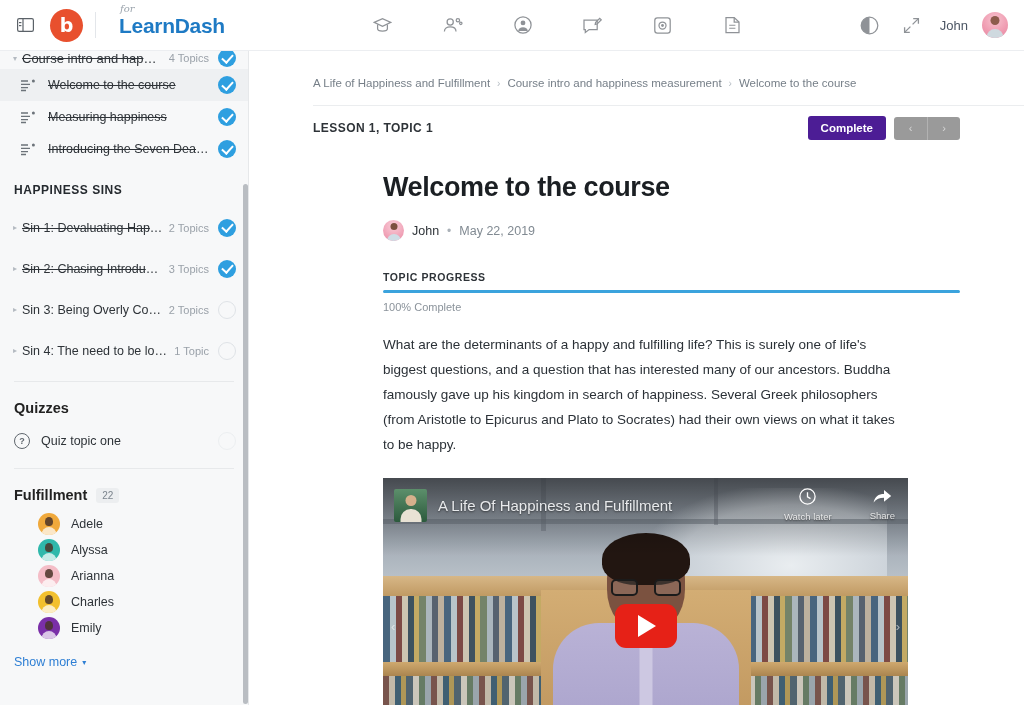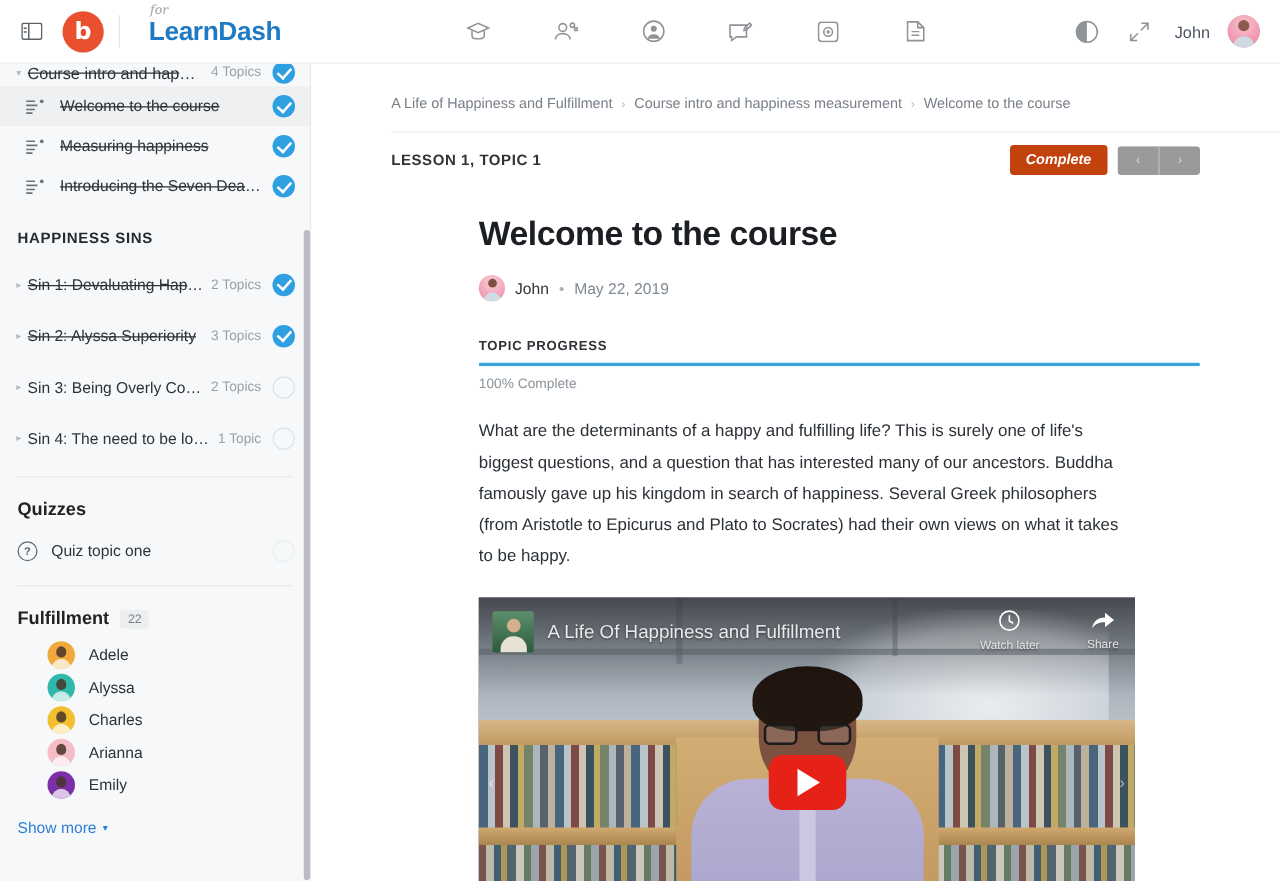--- a/index.html
+++ b/index.html
@@ -172,22 +172,22 @@
   .crumbs .crumb { cursor: pointer; }
   .crumb-line { height: 1px; background: #ebedef; margin: 16px 0 0 64px; }
 
   .lesson-bar {
     display: flex; align-items: center; justify-content: space-between;
     padding: 0 64px 0 64px; height: 44px;
   }
   .lesson-kicker { font-size: 12px; font-weight: 700; color: #2e3338; letter-spacing: .45px; }
   .lb-actions { display: flex; align-items: center; gap: 8px; }
   .btn-complete {
-    background: #c2410c; color: #fff; font-size: 11.5px; font-weight: 700;
-    border: none; border-radius: 3px; padding: 6px 13px; cursor: pointer; font-style: italic;
+    background: #4c1d95; color: #fff; font-size: 11.5px; font-weight: 700;
+    border: none; border-radius: 3px; padding: 6px 13px; cursor: pointer;
   }
   .arrow-group { display: flex; border-radius: 3px; overflow: hidden; }
   .arrow-btn {
     width: 33px; height: 23px; background: #9a9a9a; color: #d6d6d6;
     display: flex; align-items: center; justify-content: center;
     font-size: 11px; cursor: pointer;
   }
   .arrow-btn + .arrow-btn { border-left: 1px solid #b2b2b2; }
 
   .content { padding: 0 64px 0 134px; }
@@ -492,21 +492,21 @@
 
       <div class="sin-row done">
         <div class="caret">▸</div>
         <div class="s-title">Sin 1: Devaluating Happiness</div>
         <div class="c-count">2 Topics</div>
         <div class="check done"></div>
       </div>
 
       <div class="sin-row done">
         <div class="caret">▸</div>
-        <div class="s-title">Sin 2: Alyssa Superiority</div>
+        <div class="s-title">Sin 2: Chasing Introducing</div>
         <div class="c-count">3 Topics</div>
         <div class="check done"></div>
       </div>
 
       <div class="sin-row">
         <div class="caret">▸</div>
         <div class="s-title">Sin 3: Being Overly Control S...</div>
         <div class="c-count">2 Topics</div>
         <div class="check todo"></div>
       </div>
@@ -539,26 +539,26 @@
 
       <div class="part-row">
         <div class="p-av" style="background:#f0a93c"></div>
         <div class="p-name">Adele</div>
       </div>
       <div class="part-row">
         <div class="p-av" style="background:#2fb8ab"></div>
         <div class="p-name">Alyssa</div>
       </div>
       <div class="part-row">
+        <div class="p-av" style="background:#f4bdc7"></div>
+        <div class="p-name">Arianna</div>
+      </div>
+      <div class="part-row">
         <div class="p-av" style="background:#f2c02e"></div>
         <div class="p-name">Charles</div>
-      </div>
-      <div class="part-row">
-        <div class="p-av" style="background:#f4bdc7"></div>
-        <div class="p-name">Arianna</div>
       </div>
       <div class="part-row">
         <div class="p-av" style="background:#7a2fa8"></div>
         <div class="p-name">Emily</div>
       </div>
 
       <div class="show-more">
         <span>Show more</span>
         <span style="font-size:8px">▾</span>
       </div>

